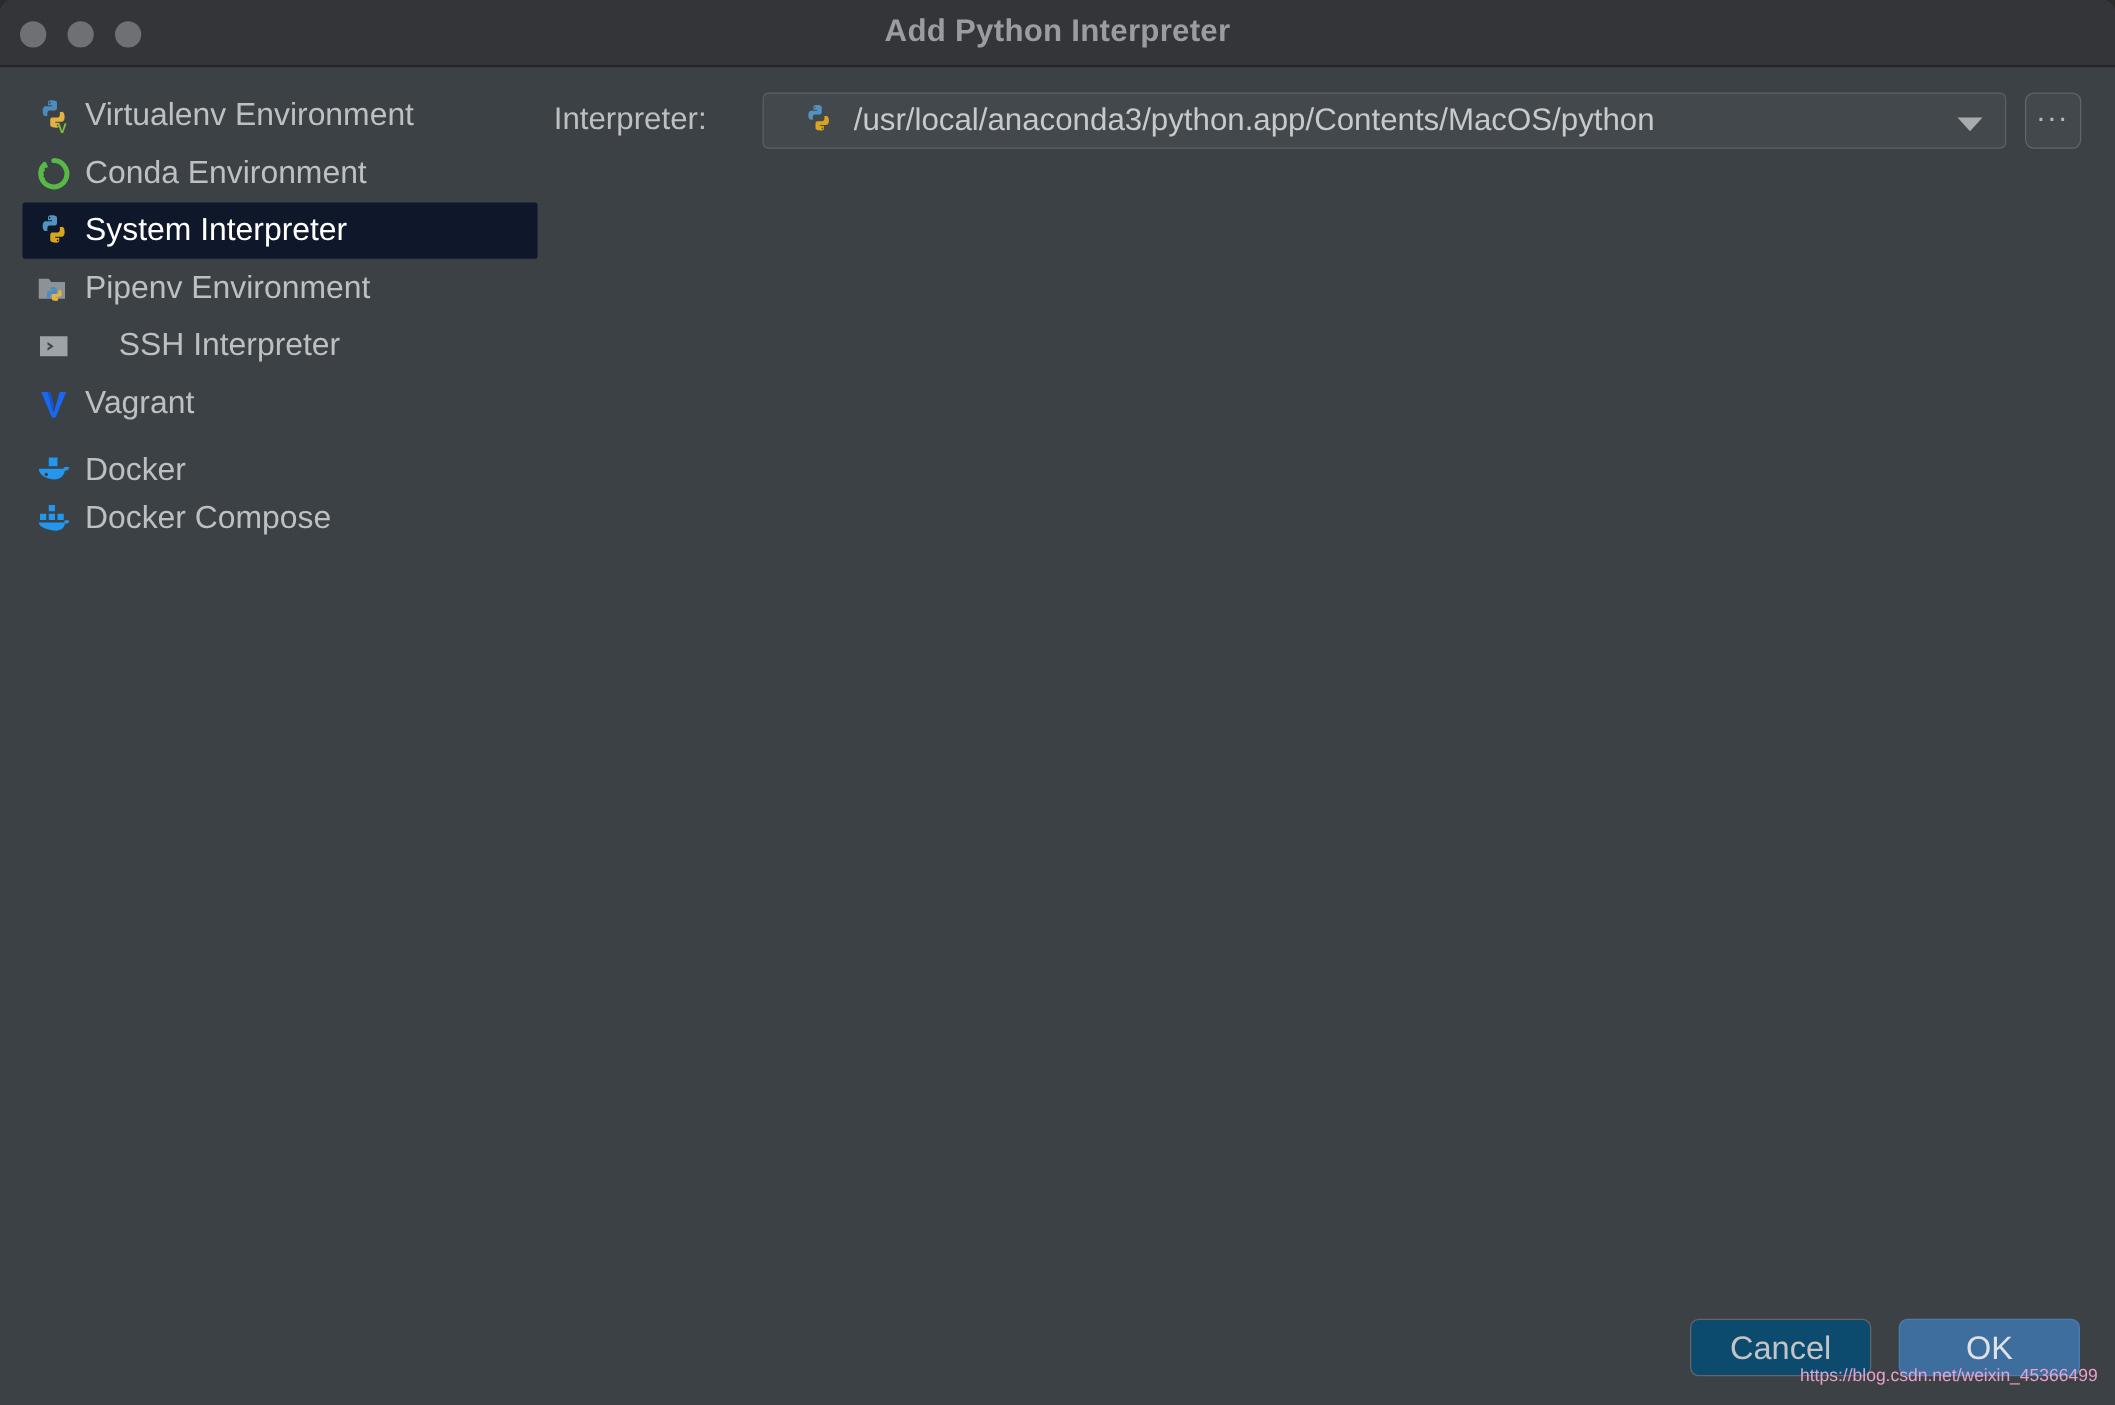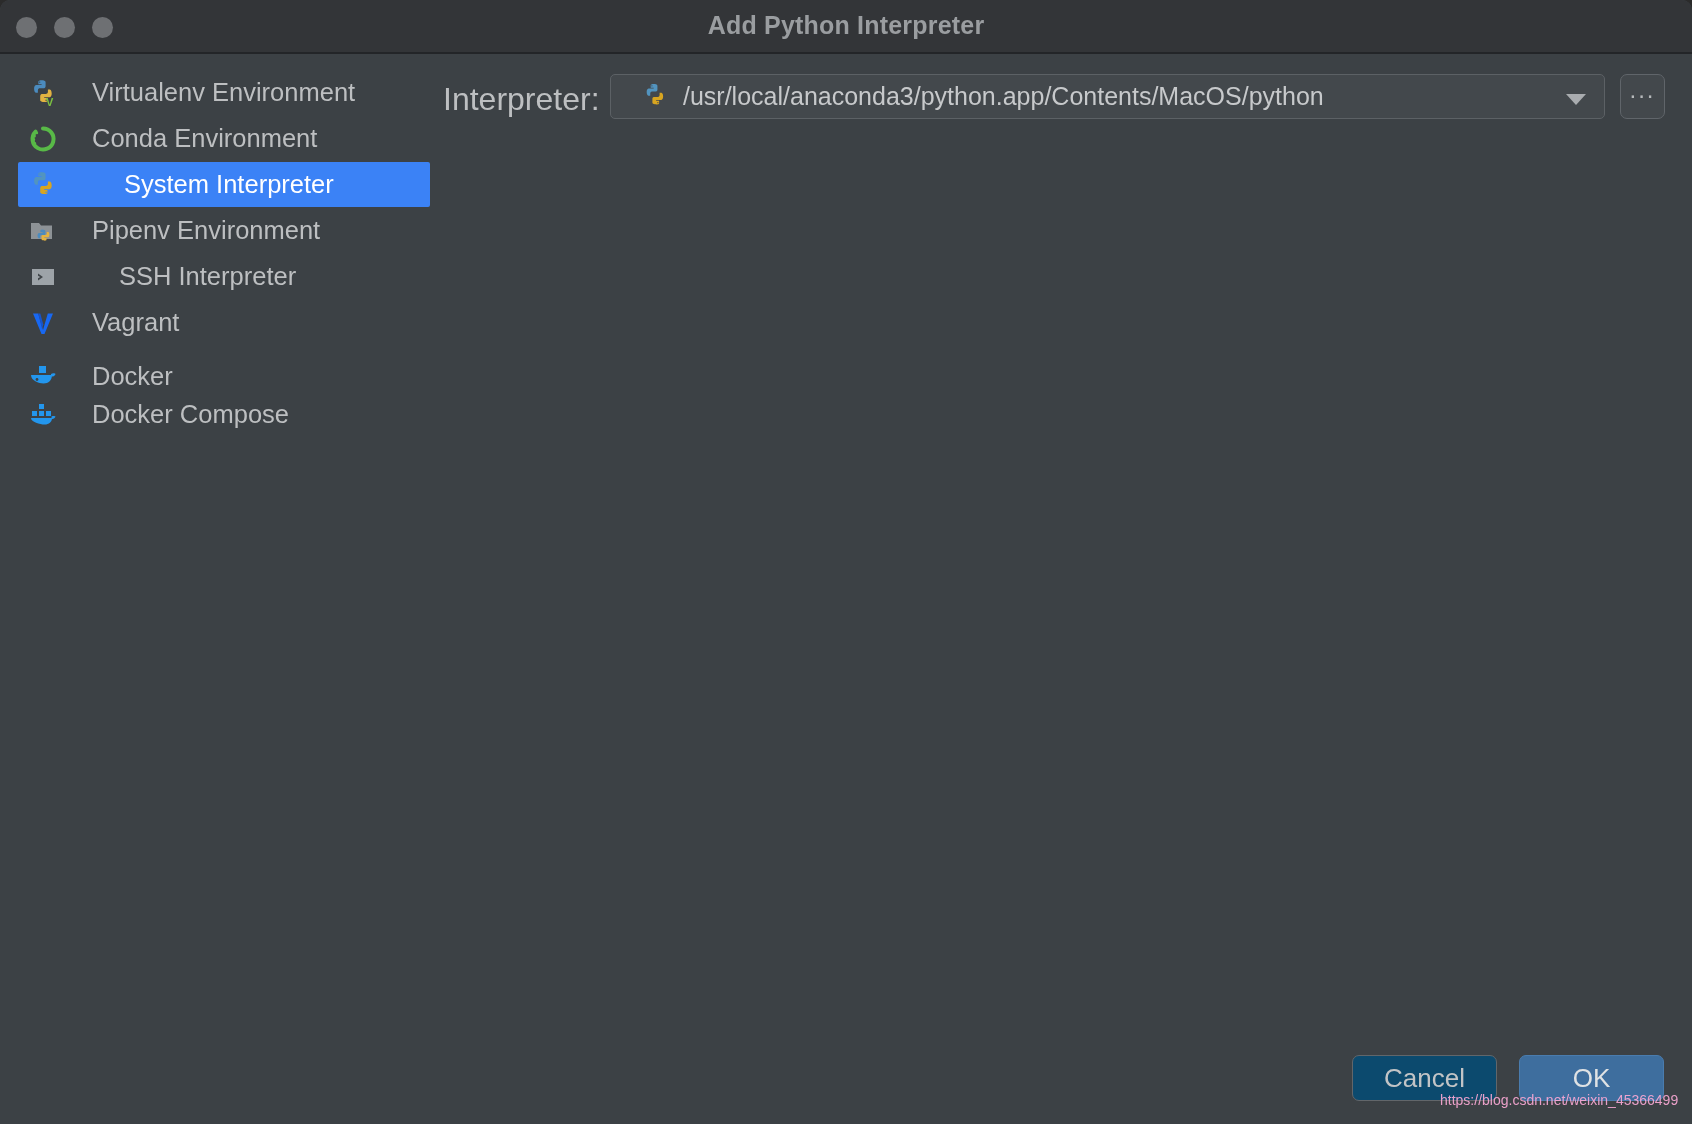--- a/index.html
+++ b/index.html
@@ -78,45 +78,44 @@
     height: 45px;
     display: flex;
     align-items: center;
     border-radius: 2px;
     box-sizing: border-box;
     padding-left: 10px;
   }
   .side-item .label {
     color: #bdbfc1;
     font-size: 25.5px;
-    margin-left: 34px;
+    margin-left: 10px;
     white-space: nowrap;
   }
   .side-item.selected {
-    background: #3b82f6;
-    gap: 32px;
+    background: #0f172a;
   }
   .side-item.selected .label {
     color: #ffffff;
   }
   .ico {
     width: 30px;
     height: 30px;
     position: relative;
     flex: 0 0 30px;
   }
   .ico svg { display: block; }
 
   
   .interp-label {
     position: absolute;
     left: 443px;
     top: 81px;
     color: #bdbfc1;
-    font-size: 32px;
+    font-size: 25px;
   }
   .combo {
     position: absolute;
     left: 610px;
     top: 74px;
     width: 995px;
     height: 45px;
     background: #43484c;
     border: 1px solid #5c6165;
     border-radius: 5px;

